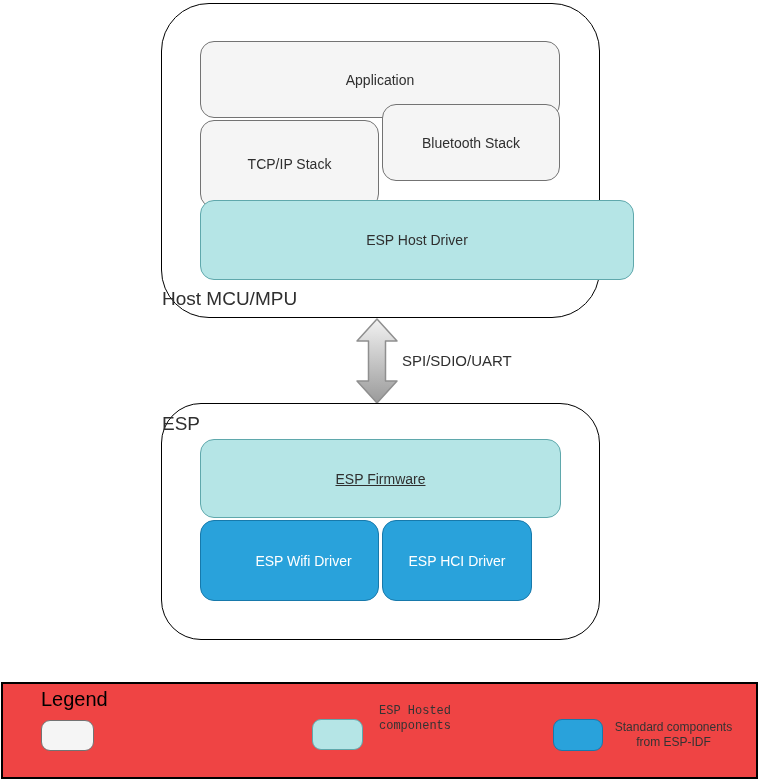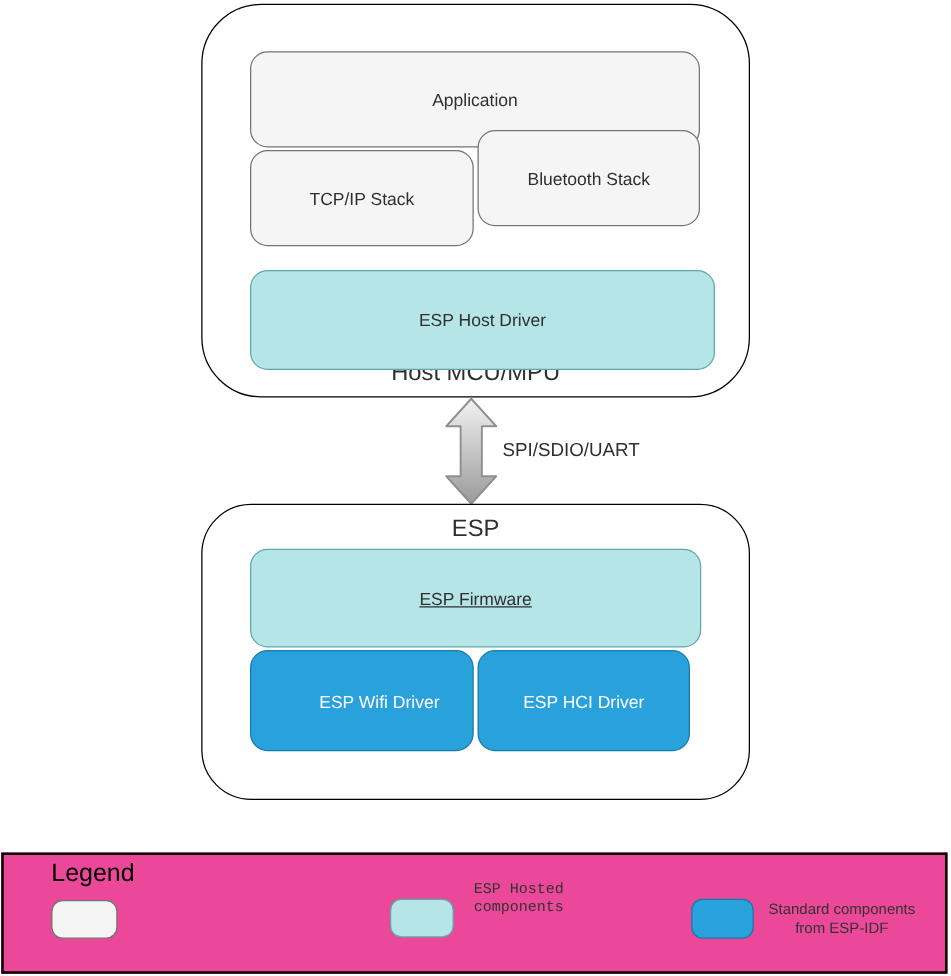--- a/index.html
+++ b/index.html
@@ -21,21 +21,20 @@
     position: absolute;
     background: #ffffff;
     border: 1px solid #000000;
   }
   .host-container { left: 161px; top: 3px; width: 439px; height: 315px; border-radius: 48px; }
   .esp-container  { left: 161px; top: 403px; width: 439px; height: 237px; border-radius: 40px; }
 
   .container-label {
     position: absolute;
     left: 0; right: 0;
-    text-align: center;
     font-size: 19px;
     color: #2f2f2f;
   }
   .host-container .container-label { bottom: 7px; }
   .esp-container .container-label { top: 9px; }
 
   
   .node {
     position: absolute;
     display: flex;
@@ -43,44 +42,44 @@
     justify-content: center;
     font-size: 14px;
     border-radius: 14px;
     text-align: center;
   }
   .node.gray { background: #f5f5f5; border: 1px solid #737373; color: #2f2f2f; }
   .node.teal { background: #b5e5e6; border: 1px solid #5fa8ac; color: #2f2f2f; }
   .node.blue { background: #29a2db; border: 1px solid #1779ab; color: #ffffff; }
 
   .box-application { left: 200px; top: 41px;  width: 360px; height: 77px; }
-  .box-tcpip      { left: 200px; top: 120px; width: 179px; height: 77px; }
+  .box-tcpip      { left: 200px; top: 120px; width: 179px; height: 88px; }
   .box-bluetooth  { left: 382px; top: 104px; width: 178px; height: 77px; }
-  .box-hostdriver { left: 200px; top: 200px; width: 372px; height: 80px; margin-top: 16px; }
+  .box-hostdriver { left: 200px; top: 200px; width: 434px; height: 80px; }
 
   .box-firmware   { left: 200px; top: 439px; width: 361px; height: 79px; text-decoration: underline; }
   .box-wifi       { left: 200px; top: 520px; width: 179px; height: 81px; padding-left: 28px; }
-  .box-hci        { left: 382px; top: 520px; width: 170px; height: 81px; }
+  .box-hci        { left: 382px; top: 520px; width: 150px; height: 81px; }
 
   
   .arrow-wrap { position: absolute; left: 355px; top: 317px; width: 44px; height: 88px; }
   .link-label {
     position: absolute;
     left: 402px; top: 352px;
     font-size: 15px;
     color: #2f2f2f;
     white-space: nowrap;
   }
 
   
   .legend-box {
     position: absolute;
     left: 1px; top: 682px;
     width: 757px; height: 97px;
-    background: #ec4899;
+    background: #ef4444;
     border: 2px solid #000000;
   }
   .legend-title {
     position: absolute;
     left: 38px; top: 4px;
     font-size: 20px;
     color: #000000;
   }
   .legend-swatch {
     position: absolute;

